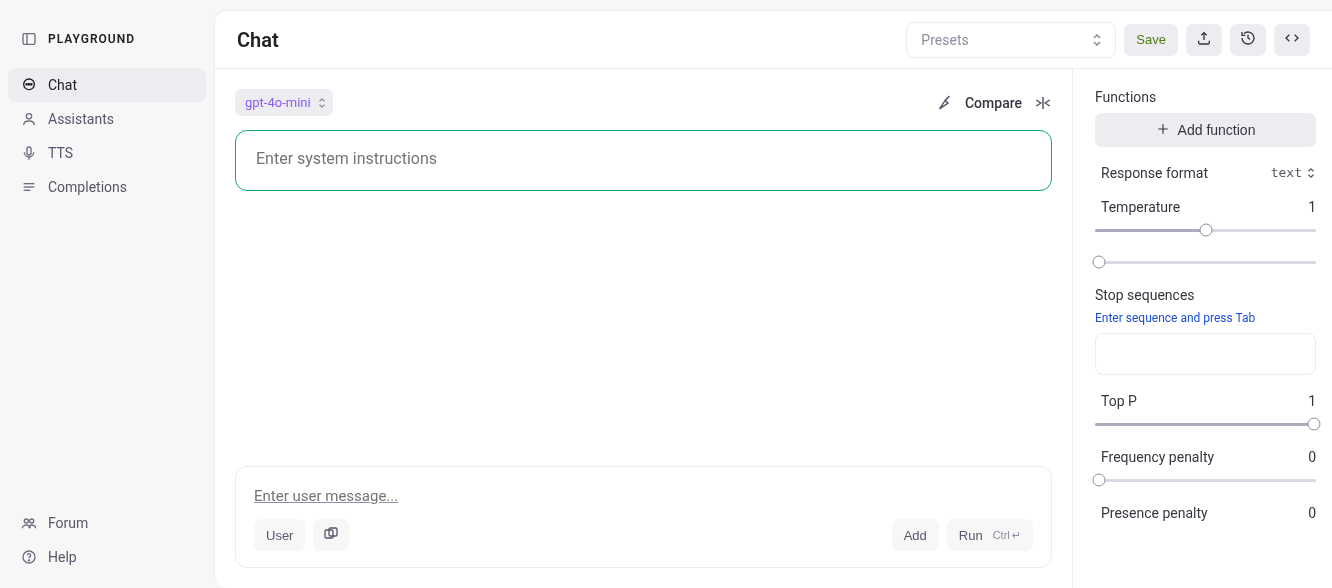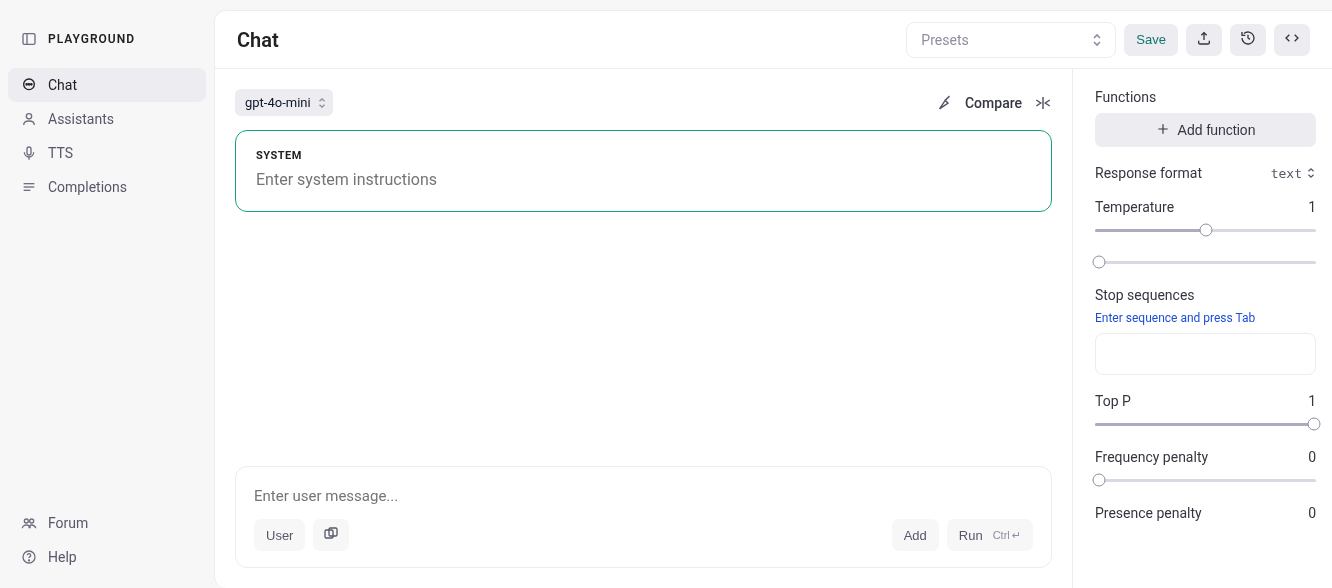--- a/index.html
+++ b/index.html
@@ -88,21 +88,21 @@
       right: 12px;
       color: #8e8ea0;
       display: inline-flex;
     }
     .btn {
       height: 32px;
       border: none;
       border-radius: 7px;
       padding: 0 12px;
       background: #ececf1;
-      color: #0f766e;
+      color: #4d7c0f;
       font-weight: 500;
       font-size: 13px;
       cursor: pointer;
       display: inline-flex;
       align-items: center;
       gap: 6px;
     }
     .icon-btn {
       width: 36px; height: 32px; border: none; border-radius: 7px; background: #ececf1;
       display: inline-flex; align-items: center; justify-content: center;
@@ -116,21 +116,21 @@
       flex-direction: column;
       padding: 20px;
       gap: 14px;
     }
     .chat-top-row { display: flex; align-items: center; justify-content: space-between; }
     .model-chip {
       background: #ececf1;
       border-radius: 6px;
       padding: 6px 22px 6px 10px;
       font-size: 13px;
-      color: #0f172a;
+      color: #8b5cf6;
       position: relative;
       display: inline-flex;
       align-items: center;
     }
     .chat-top-right { display: flex; align-items: center; gap: 12px; justify-content: space-between; }
     .broom-icon-btn { cursor: pointer; display:inline-flex; color:#565869; }
     .compare-label { font-size: 14px; font-weight: 500; color: #353740; }
     .compare-icon { display: inline-flex; color:#565869; }
 
     .system-box {
@@ -145,21 +145,21 @@
     }
 
     .chat-bottom-box {
       margin-top: auto;
       border: 1px solid #ececf1;
       border-radius: 12px;
       padding: 16px 18px;
     }
     .user-msg-input {
       border: none; width: 100%; font-size: 15px; color: #8e8ea0; outline: none;
-      font-family: inherit; margin-bottom: 14px; margin-top: 4px;
+      font-family: inherit; margin-bottom: 14px; margin-top: 4px; text-decoration: underline;
     }
     .bottom-actions { display: flex; align-items: center; justify-content: space-between; }
     .bottom-left { display: flex; gap: 8px; }
     .bottom-right { display: flex; gap: 8px; }
     .mini-btn {
       height: 32px; border: none; border-radius: 7px; padding: 0 12px; background: #f7f7f8;
       color: #565869; font-weight: 500; font-size: 13px; cursor: pointer;
       display: inline-flex; align-items: center; gap: 6px;
     }
     .mini-icon-btn {
@@ -189,21 +189,21 @@
       width: 6px;
       background: transparent;
     }
     .sp-row-header { font-size: 14px; color: #353740; }
     .add-fn-btn {
       width: 100%; height: 34px; border: none; border-radius: 7px;
       background: #ececf1; color: #353740; font-weight: 500; font-size: 14px;
       display: inline-flex; align-items: center; justify-content: center; gap: 8px; cursor: pointer;
     }
     .sp-row { display: flex; flex-direction: column; gap: 8px; }
-    .sp-label-row { display: flex; align-items: center; justify-content: space-between; font-size: 14px; color: #353740; }
+    .sp-label-row { display: flex; align-items: flex-start; justify-content: space-between; font-size: 14px; color: #353740; margin-left: 6px; }
     .sp-value { font-size: 14px; color: #353740; }
     .sp-value-mono { font-family: monospace; font-size: 13px; color: #565869; display: inline-flex; align-items: center; gap: 4px; }
     .slider {
       position: relative;
       height: 14px;
       display: flex;
       align-items: center;
     }
     .slider-track {
       width: 100%; height: 3px; background: #d9d9e3; border-radius: 2px; position: relative;
@@ -374,21 +374,20 @@
             <svg width="18" height="16" viewBox="0 0 24 20" fill="none" stroke="currentColor" stroke-width="2">
                 <polyline points="3,6 9,10 3,14"></polyline>
                 <polyline points="21,6 15,10 21,14"></polyline>
                 <line x1="12" y1="2" x2="12" y2="18"></line>
               </svg>
           </span>
         </div>
       </div>
 
       <div class="system-box">
-        <div class="system-label">SYSTEM</div>
         <input class="system-input" placeholder="Enter system instructions" style="">
       </div>
 
       <div class="chat-bottom-box">
         <input class="user-msg-input" placeholder="Enter user message..." style="">
         <div class="bottom-actions">
           <div class="bottom-left">
             <button class="mini-btn">
               <span>User</span>
             </button>

